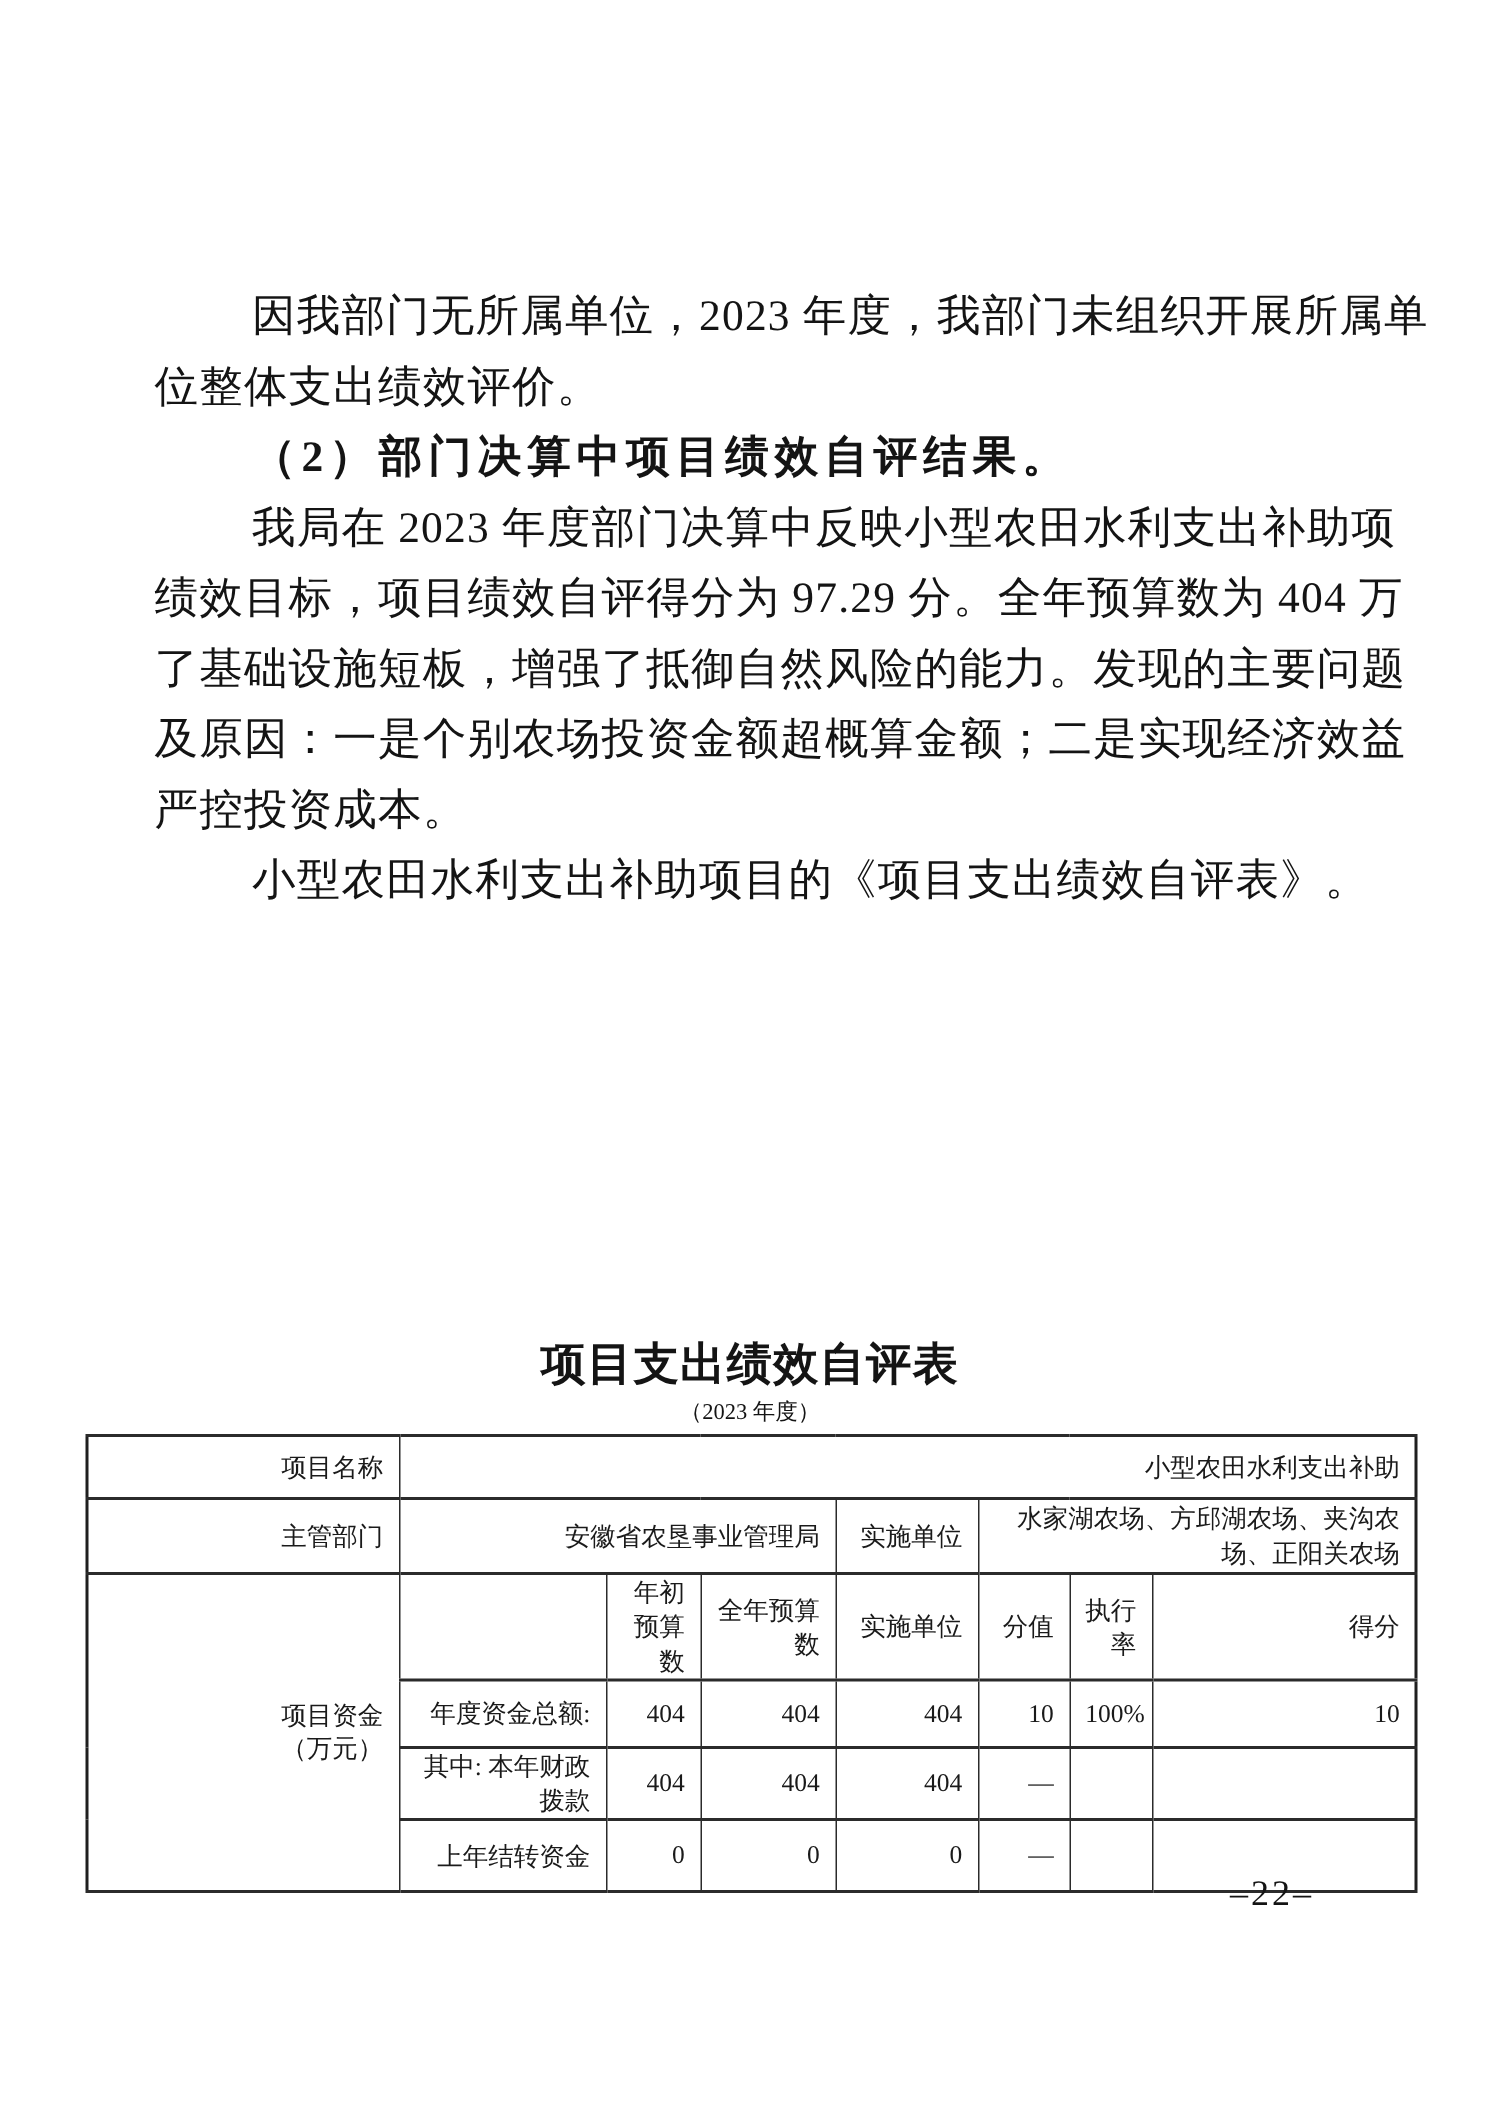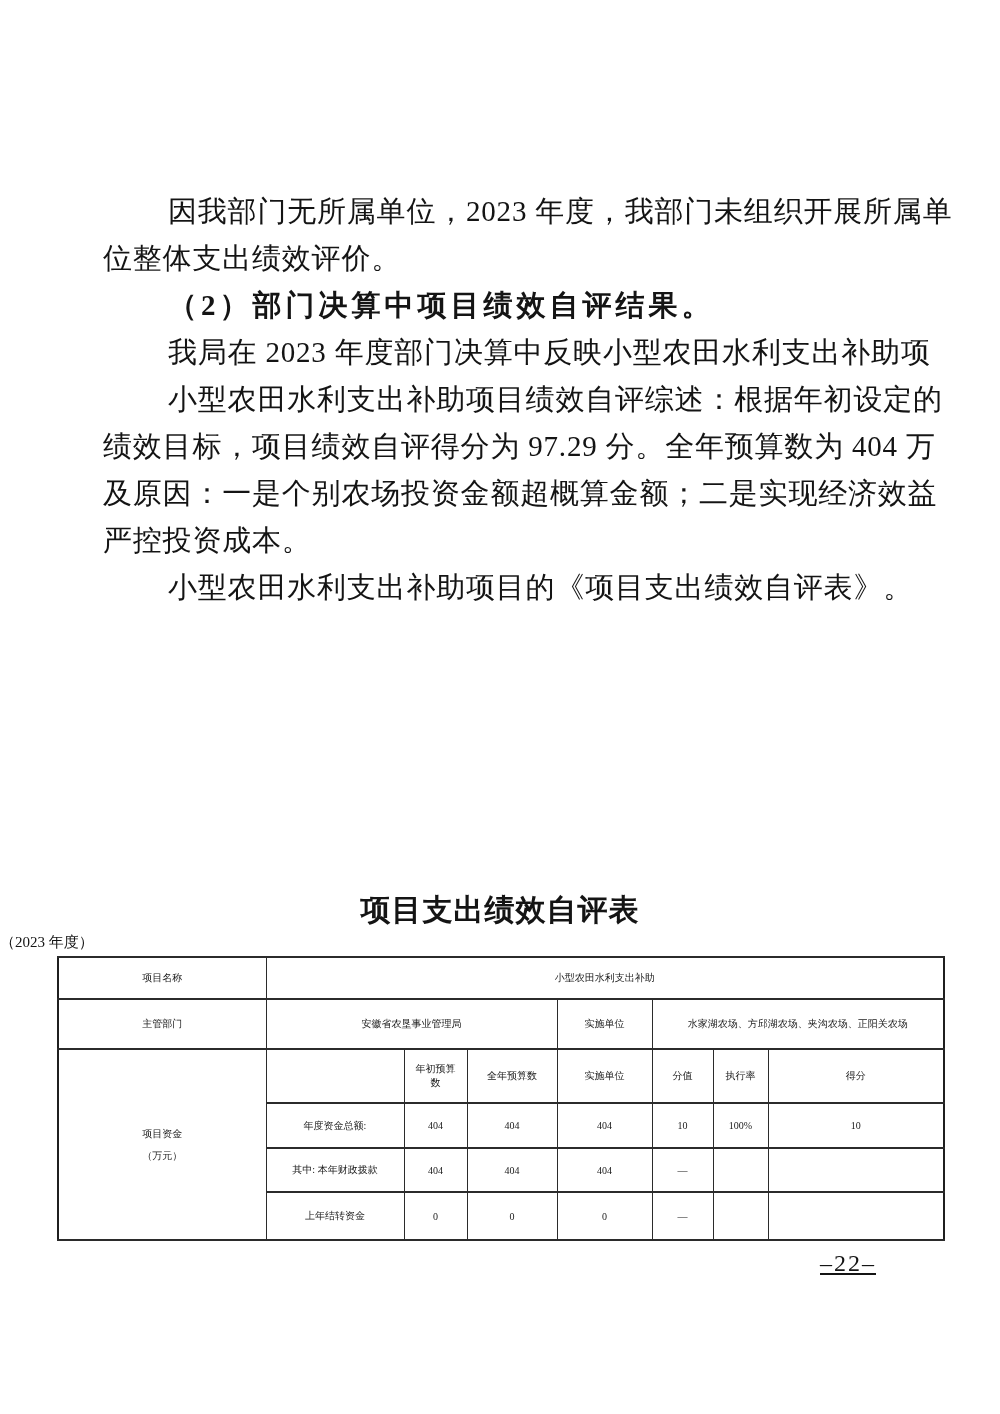--- a/index.html
+++ b/index.html
@@ -46,75 +46,74 @@
     font-weight: bold;
     font-size: 30px;
     line-height: 36px;
     letter-spacing: 1px;
   }
   .table-subtitle {
     position: absolute;
     top: 932px;
     left: 0;
     width: 1000px;
-    text-align: left;
+    text-align: center;
     font-size: 15px;
     line-height: 20px;
   }
   table.self-eval {
     position: absolute;
     left: 57px;
     top: 956px;
     width: 886px;
     border-collapse: collapse;
     table-layout: fixed;
     border: 2px solid #1f1f1f;
   }
   table.self-eval td {
     border: 1px solid #2b2b2b;
     border-top-width: 2px;
     border-bottom-width: 2px;
-    text-align: center;
+    text-align: right;
     vertical-align: middle;
-    font-size: 10px;
+    font-size: 17px;
     padding: 0 10px;
     overflow: hidden;
     color: #1a1a1a;
   }
   tr.r0 td { height: 40px; }
   tr.r1 td { height: 48px; }
   tr.r2 td { height: 52px; }
   tr.r3 td { height: 43px; }
   tr.r4 td { height: 42px; }
   tr.r5 td { height: 46px; }
   td.cell-left  { text-align: left;  padding-left: 8px; }
   td.cell-right { text-align: right; padding-right: 14px; }
   td.farms { font-size: 13px; padding: 0 2px; }
   td.funds-label { white-space: pre-line; line-height: 22px; }
   .page-number {
     position: absolute;
     top: 1250px;
     left: 820px;
     font-size: 24px;
     letter-spacing: 2px;
-    text-decoration: underline;
   }
 </style>
 </head>
 <body>
 
 <div class="page">
 
   <div class="textblock">
     <div class="line indent">因我部门无所属单位，2023 年度，我部门未组织开展所属单</div>
     <div class="line">位整体支出绩效评价。</div>
     <div class="line indent heading">（2）部门决算中项目绩效自评结果。</div>
     <div class="line indent">我局在 2023 年度部门决算中反映小型农田水利支出补助项</div>
-    <div class="line indent">小型农田水利支出补助项目绩效自评综述：根据年初设定的</div>
     <div class="line">绩效目标，项目绩效自评得分为 97.29 分。全年预算数为 404 万</div>
+    <div class="line">了基础设施短板，增强了抵御自然风险的能力。发现的主要问题</div>
     <div class="line">及原因：一是个别农场投资金额超概算金额；二是实现经济效益</div>
     <div class="line">严控投资成本。</div>
     <div class="line indent">小型农田水利支出补助项目的《项目支出绩效自评表》。</div>
   </div>
 
   <div class="table-title">项目支出绩效自评表</div>
   <div class="table-subtitle">（2023 年度）</div>
 
   <table class="self-eval">
     <colgroup>

